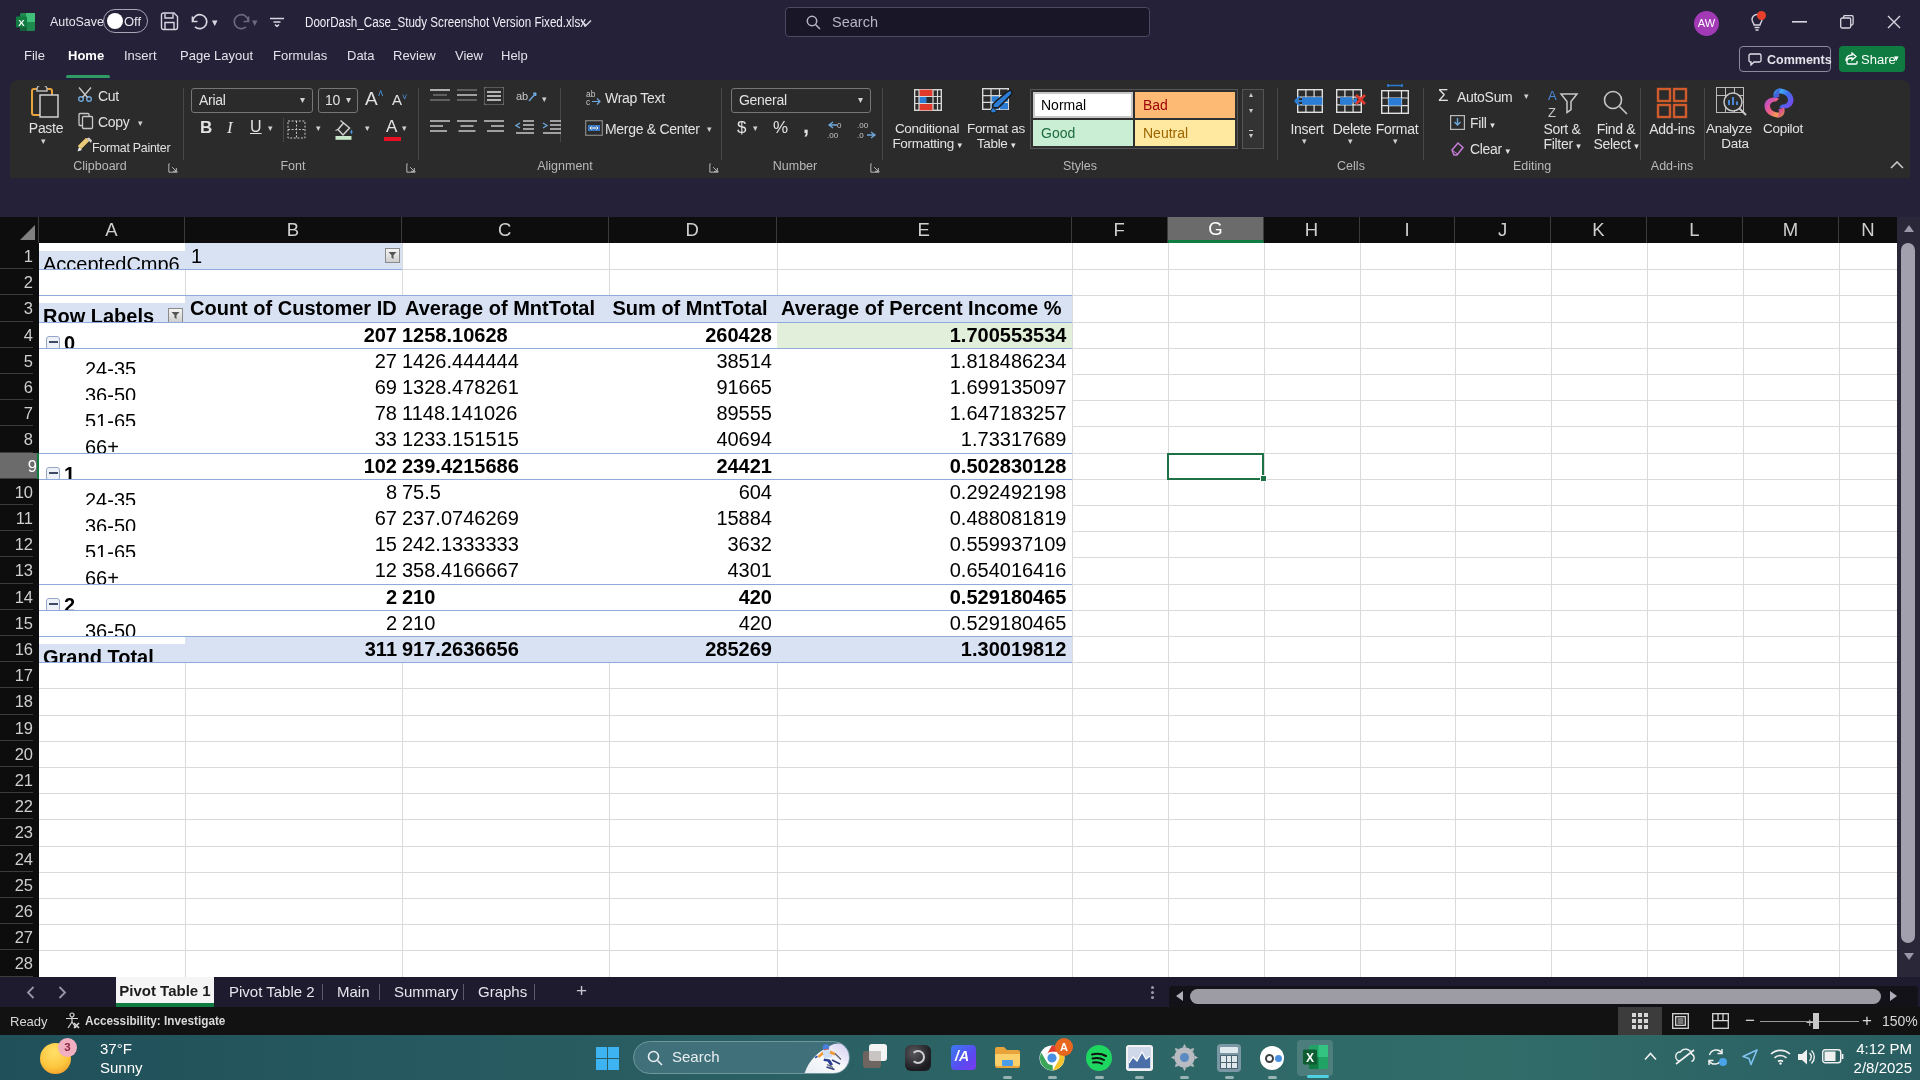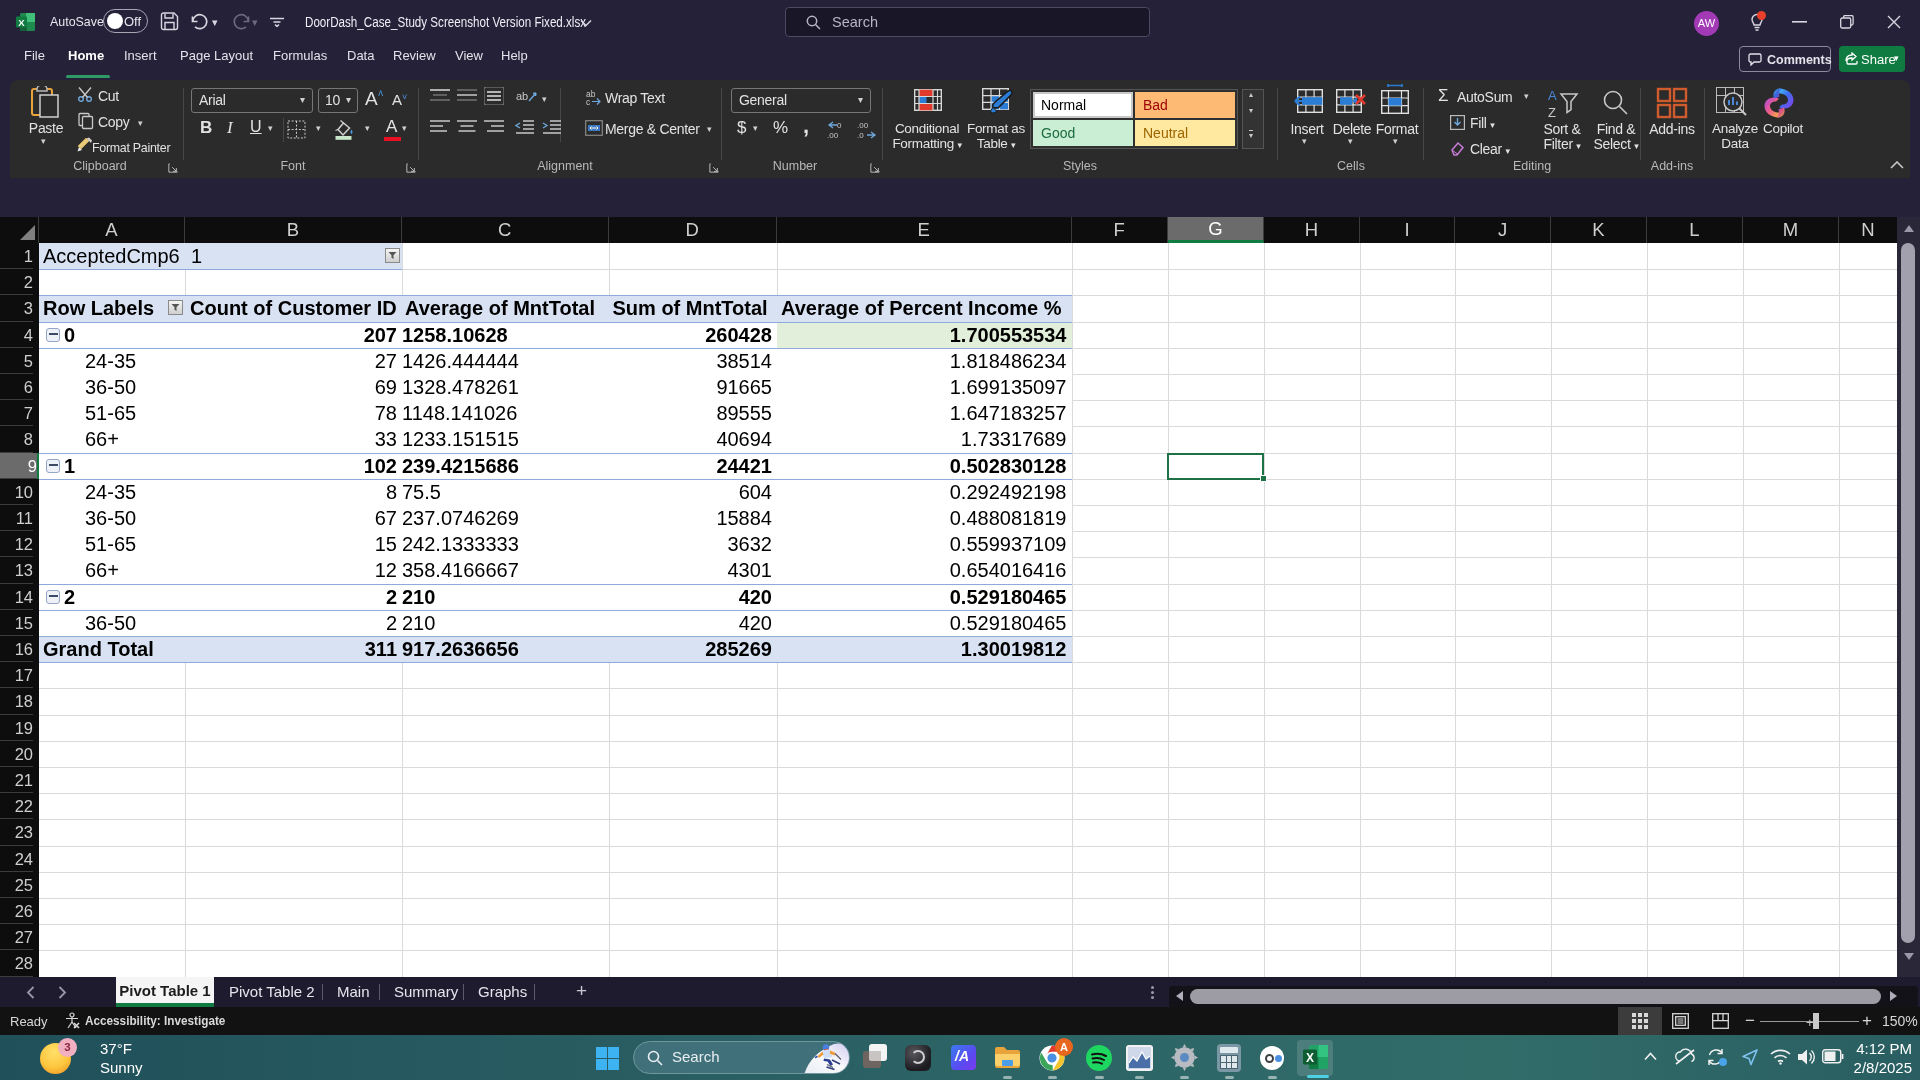--- a/index.html
+++ b/index.html
@@ -24,21 +24,21 @@
 #sheet { position:absolute; left:0; top:217px; width:1920px; height:760px; background:#fff; }
 #colheads { position:absolute; left:0; top:0; width:1897px; height:26px; background:#0d0d0d; }
 .colhead { position:absolute; top:0; height:26px; color:#cfcfcf; font-size:18.5px; text-align:center; line-height:26px; border-right:1px solid #3c3c3c; }
 #rowgutter { position:absolute; left:0; top:26px; width:39px; height:734px; background:#0d0d0d; }
 .rownum { position:absolute; left:0; width:33px; height:26.2px; color:#cfcfcf; font-size:16.5px; text-align:right; line-height:26.2px; border-bottom:1px solid #3c3c3c; }
 #grid { position:absolute; left:39px; top:26px; width:1858px; height:734px; background:#fff; }
 .vline { position:absolute; top:0; width:1px; height:734px; background:#dadada; }
 .hline { position:absolute; left:0; width:1858px; height:1px; background:#dadada; }
 .row { position:absolute; left:0; height:26.2px; display:flex; font-size:20px; color:#000; }
 .c { line-height:26px; white-space:nowrap; overflow:hidden; }
-.ca { width:146px; padding-left:4px; }
+.ca { width:146px; padding-left:4px;margin-top:8px; }
 .cb { width:217px; text-align:right; padding-right:5px; }
 .cc { width:206.5px; padding-right:5px; }
 .cd { width:168.5px; text-align:right; padding-right:5px; }
 .ce { width:294.5px; text-align:right; padding-right:5px; }
 .blue { background:#d9e2f3; }
 .bold { font-weight:bold; }
 
 #tabbar { position:absolute; left:0; top:977px; width:1920px; height:30px; background:#1e1b2e; color:#e6e4ec; }
 
 #statusbar { position:absolute; left:0; top:1007px; width:1920px; height:28px; background:#121212; color:#d8d8d8; font-size:13.5px; }
@@ -389,21 +389,21 @@
     <div class="glabel" style="left:1634px;width:56px;">Add-ins</div>
     <div class="gsep" style="left:1694px;"></div>
 
     <svg class="abs" style="left:1706px;top:7px" width="34" height="32" viewBox="0 0 34 32">
       <rect x="0.5" y="0.5" width="27" height="25" fill="none" stroke="#bbb"></rect>
       <path d="M0.5 8.5 h27 M9.5 0.5 v25 M18.5 0.5 v25" stroke="#bbb"></path>
       <circle cx="17" cy="15" r="9" fill="#2b2b2b" stroke="#c8c8c8" stroke-width="1.5"></circle>
       <path d="M13 18 v-5 m4 5 v-8 m4 8 v-3.5" stroke="#4a88d8" stroke-width="2"></path>
       <path d="M23.5 21.5 L30 28" stroke="#c8c8c8" stroke-width="2"></path>
     </svg>
-    <div class="abs rtext" style="left:1696px;top:41px;width:58px;text-align:center;font-size:13.5px;">Analyze</div>
+    <div class="abs rtext" style="left:1696px;top:41px;width:58px;text-align:left;font-size:13.5px;">Analyze</div>
     <div class="abs rtext" style="left:1696px;top:56px;width:58px;text-align:center;font-size:13.5px;">Data</div>
     <svg class="abs" style="left:1752px;top:7px" width="34" height="32" viewBox="0 0 34 32">
       <defs>
         <linearGradient id="cop1" x1="0" y1="0" x2="1" y2="1">
           <stop offset="0" stop-color="#41c4f2"></stop>
             <stop offset="0.45" stop-color="#3f6cf0"></stop>
             <stop offset="1" stop-color="#8a3fe8"></stop>
         </linearGradient>
         <linearGradient id="cop2" x1="1" y1="1" x2="0" y2="0">
           <stop offset="0" stop-color="#f2b43d"></stop>

